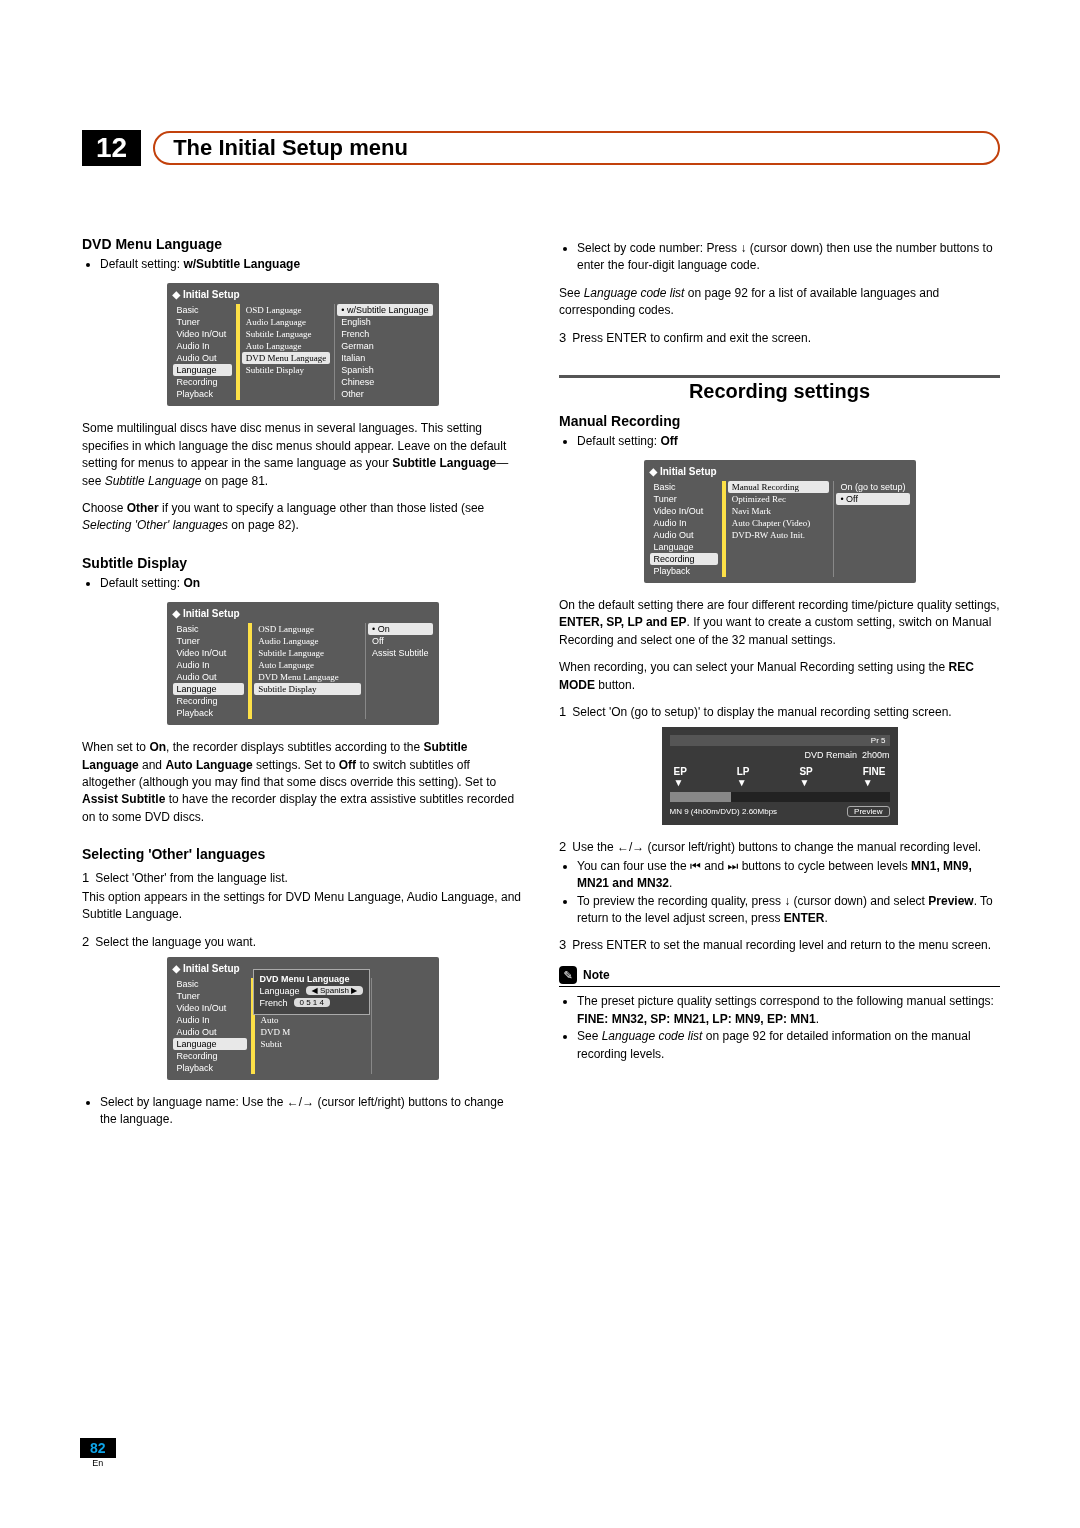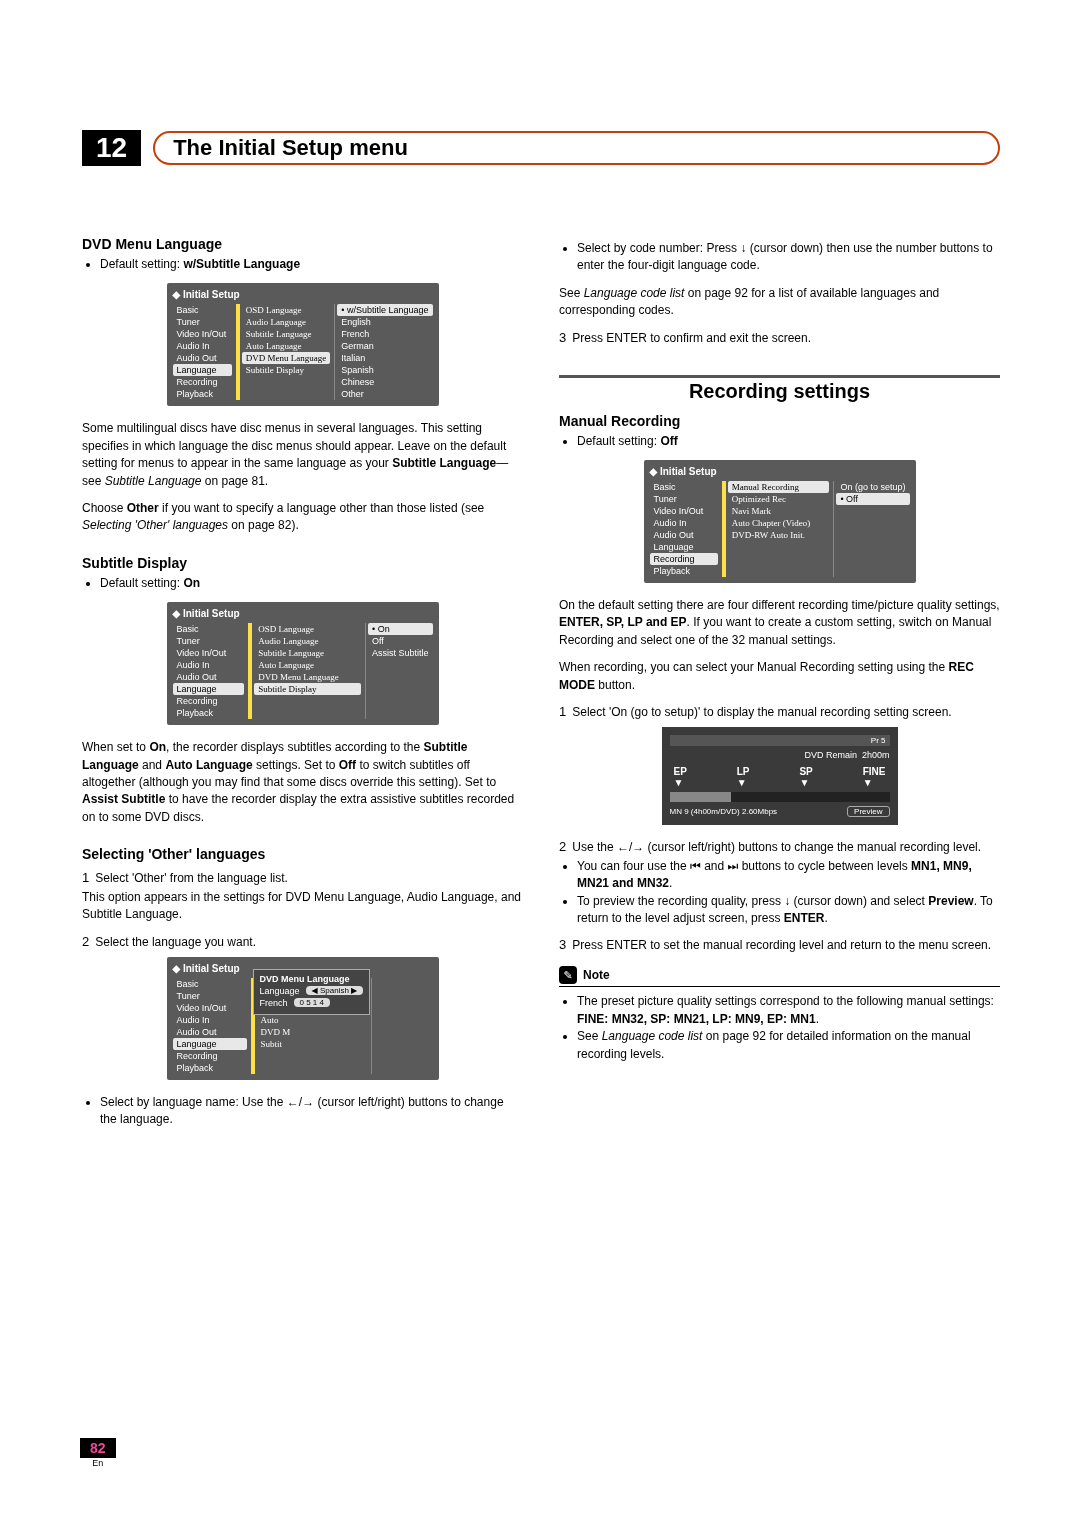--- a/index.html
+++ b/index.html
@@ -175,21 +175,21 @@
   .rec-foot { display:flex; justify-content:space-between; align-items:center; font-size:8px;}
   .rec-foot .pv { border:1px solid #aaa; padding:0 6px; border-radius:3px;}
   .page-num {
     position: absolute;
     left: 80px;
     bottom: 60px;
     text-align: center;
   }
   .page-num .box {
     background: #000;
-    color: #ec4899;
+    color: #0ea5e9;
     font-weight: bold;
     padding: 2px 10px;
     font-size: 14px;
   }
   .page-num .en { font-size: 9px; }
   .arrow { font-family: Arial, sans-serif; }
 </style>
 </head>
 <body>
 

